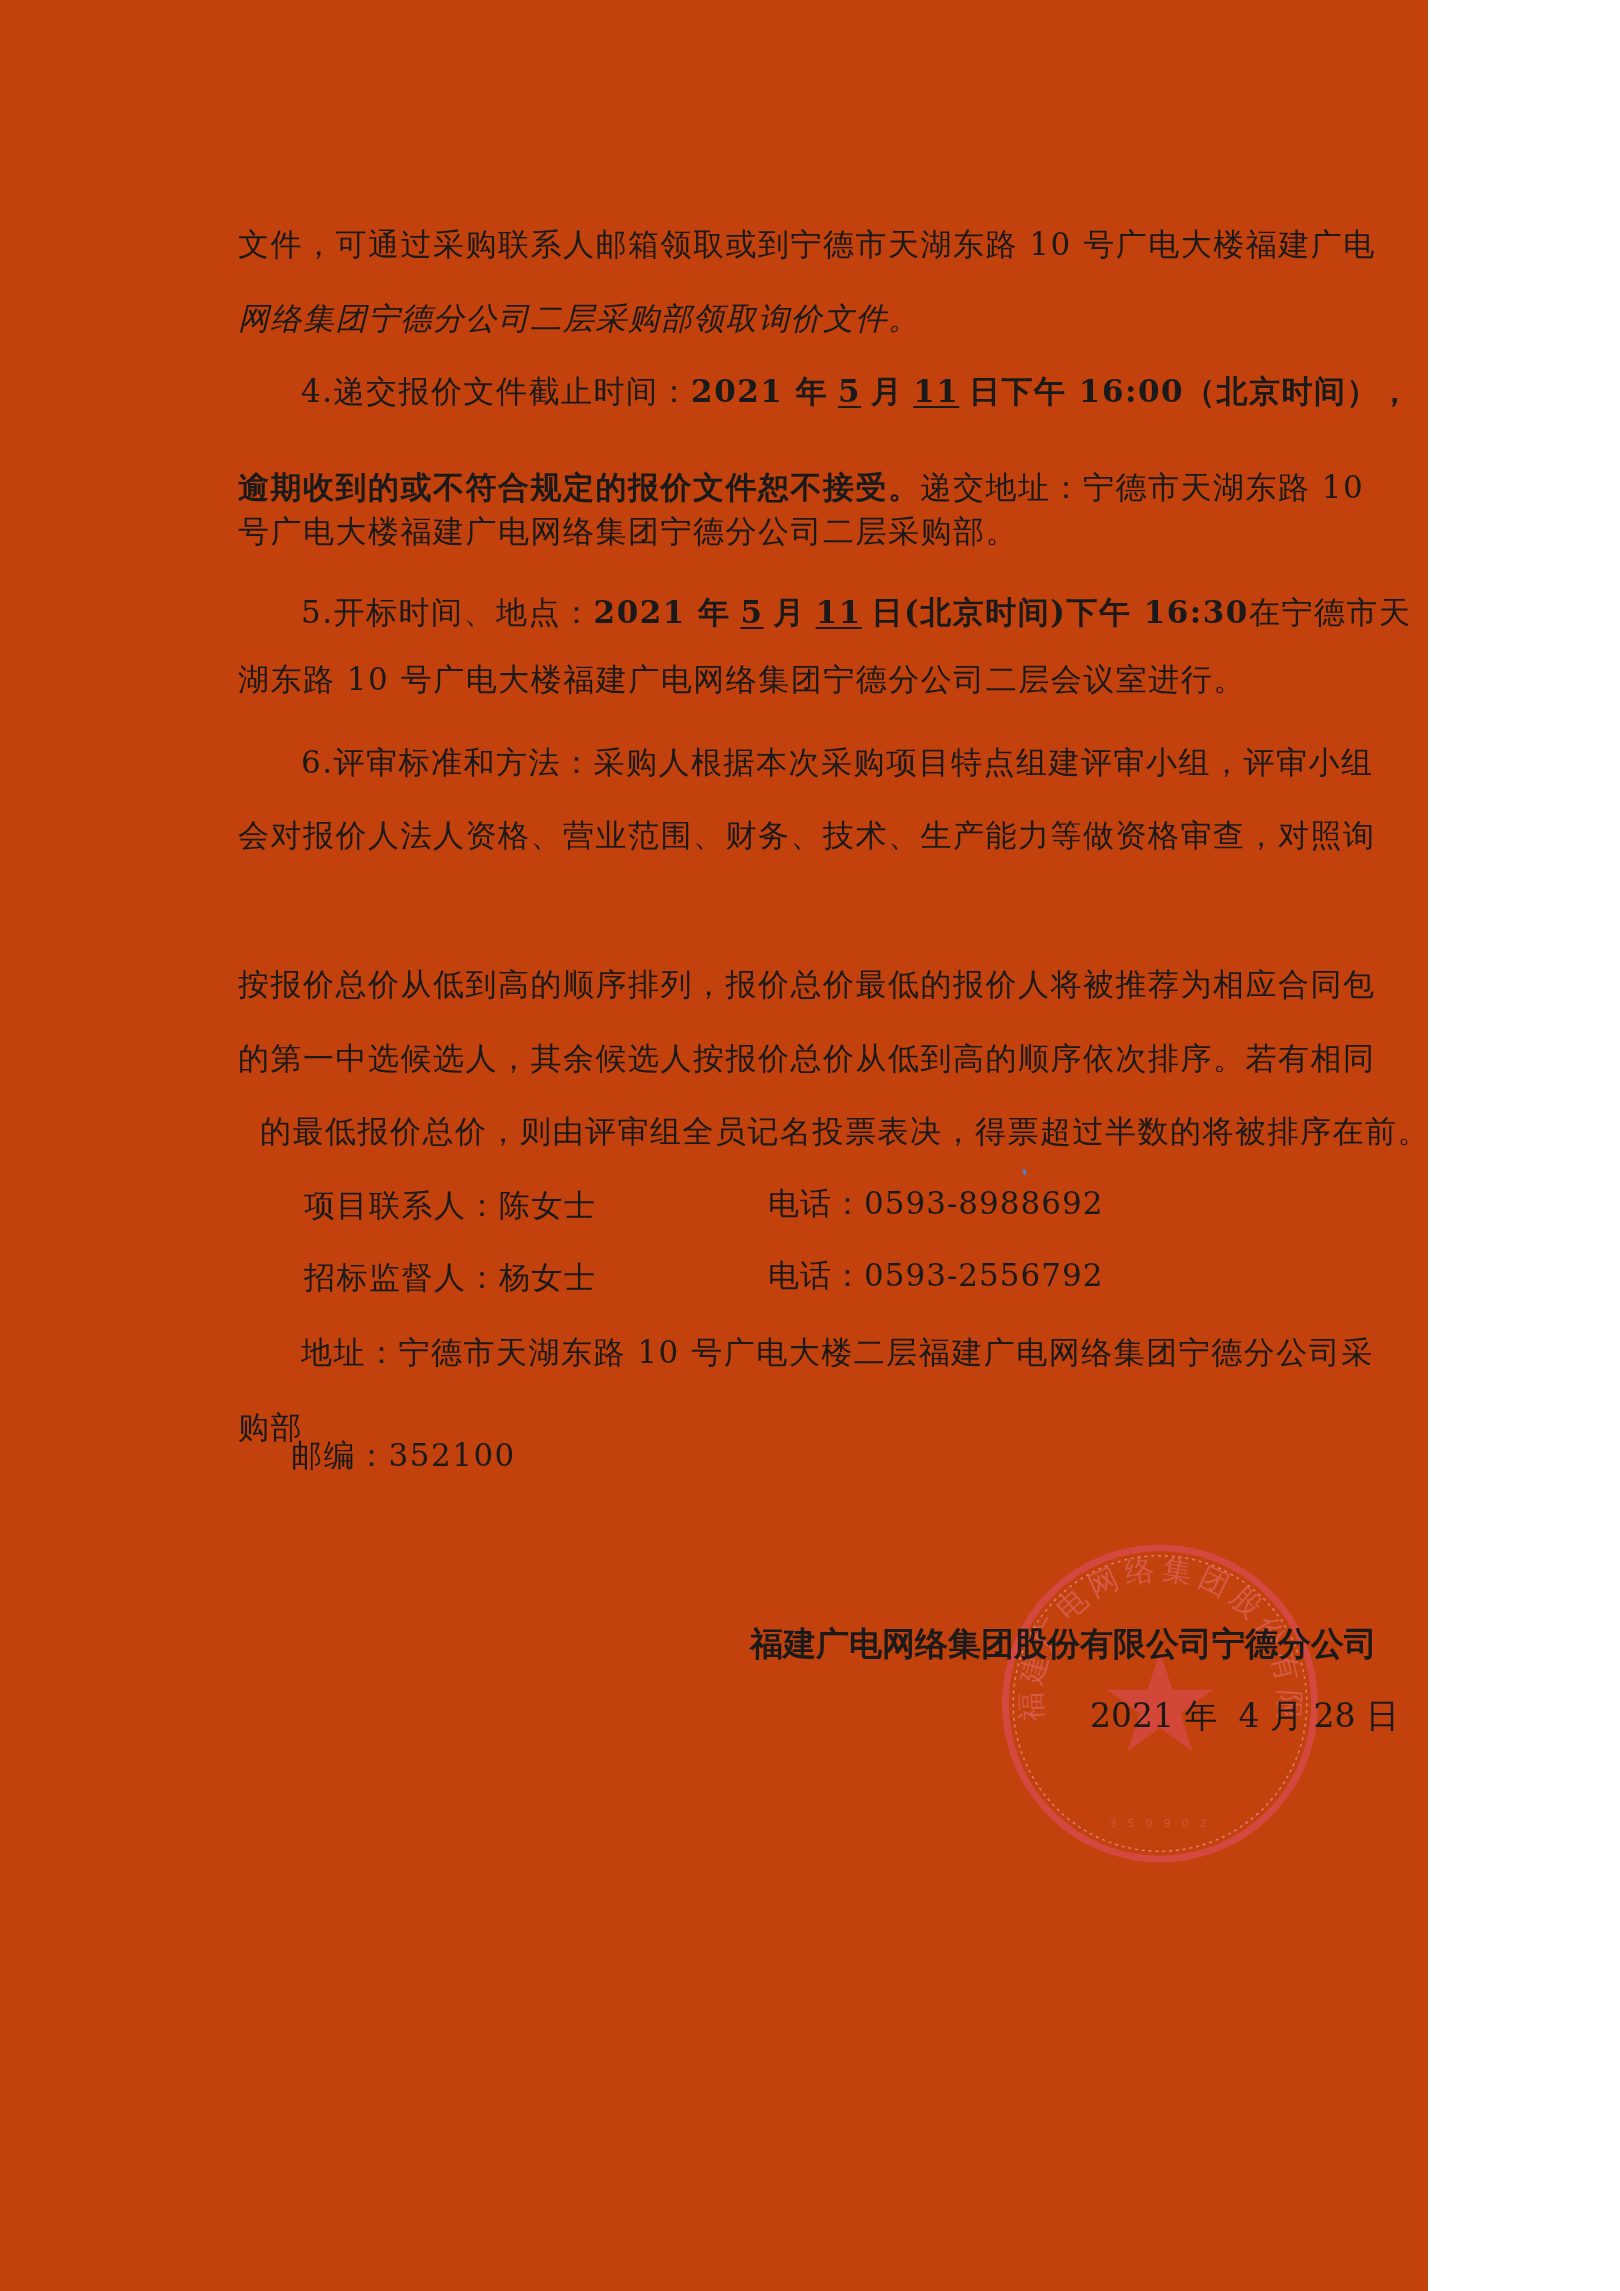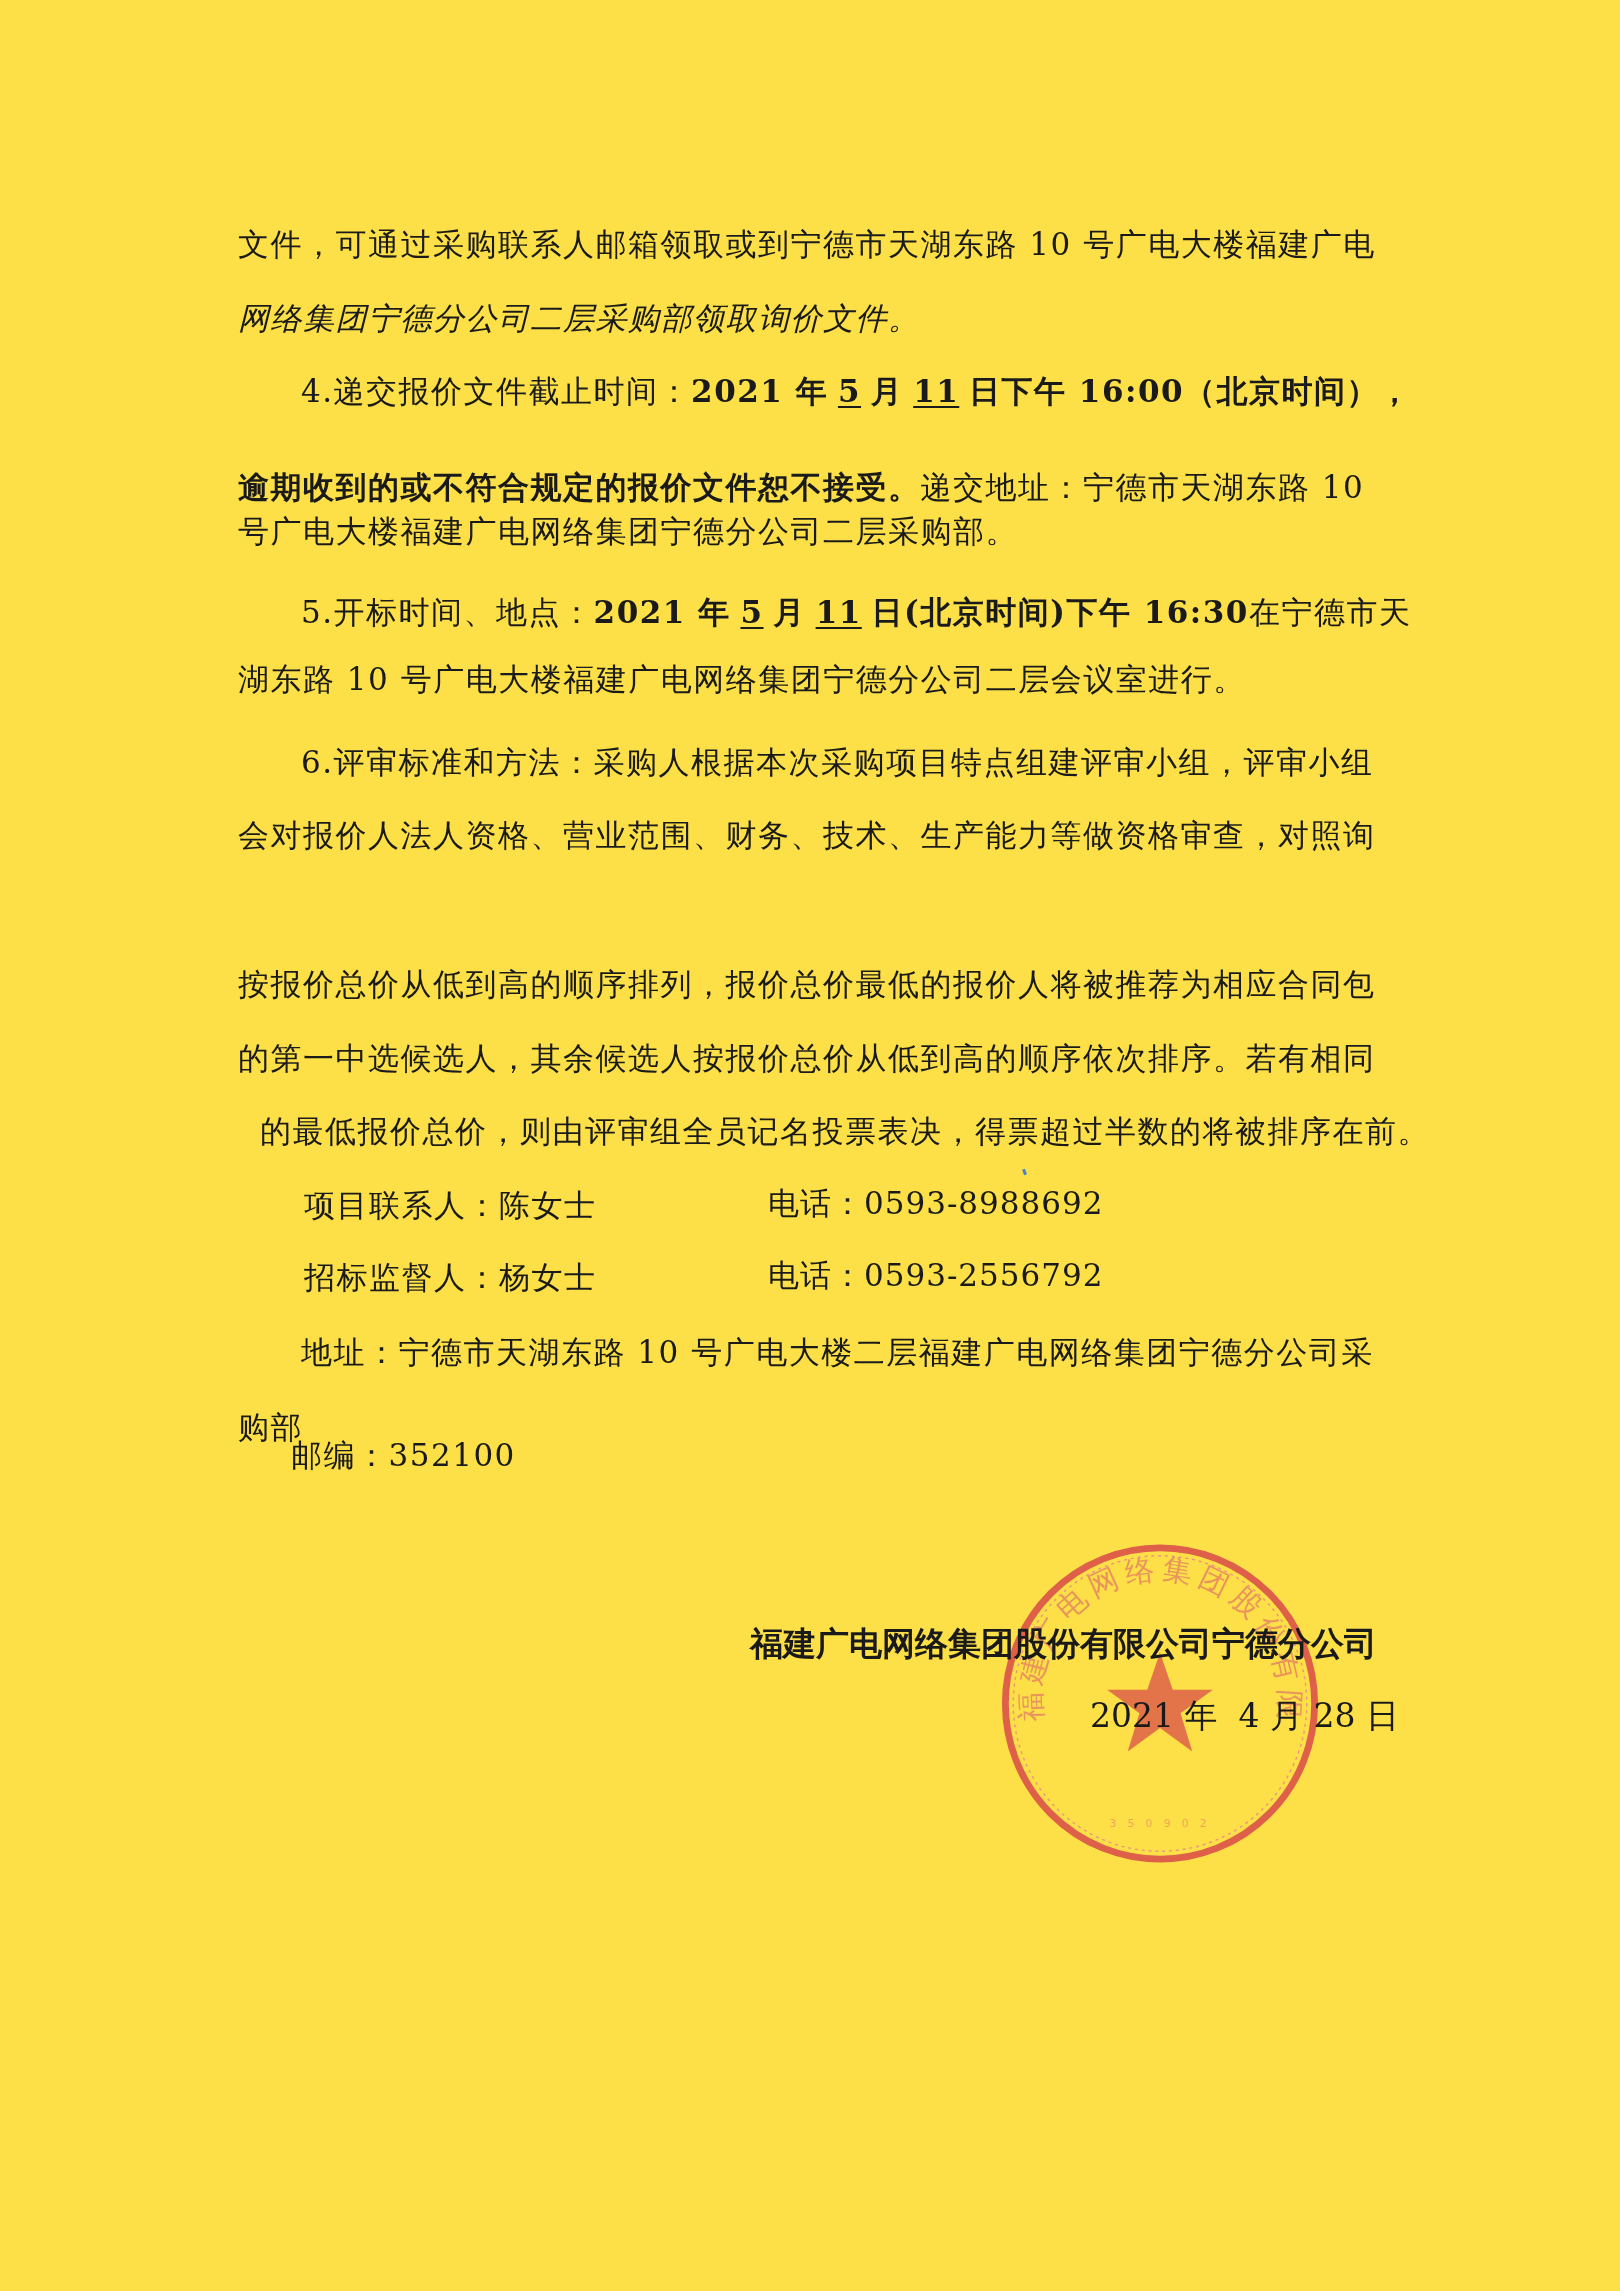--- a/index.html
+++ b/index.html
@@ -1,18 +1,18 @@
 <!DOCTYPE html>
 <html><head>
 <meta charset="utf-8">
 <style>
   html, body { margin: 0; padding: 0; background: #ffffff; }
   body { width: 1620px; height: 2292px; position: relative; overflow: hidden;
          font-family: "DejaVu Serif", "Liberation Serif", serif; color: #1a1a1a; }
-  .page { position: absolute; left: 0; top: 0; width: 1620px; height: 2292px; background: #fde047; }
+  .page { position: absolute; left: 0; top: 0; width: 1428px; height: 2292px; background: #c2410c; }
   .line { position: absolute; font-size: 31px; line-height: 39px; white-space: nowrap;
           letter-spacing: 1.5px; }
   .full { left: 238px; width: 1122px; text-align: justify; text-align-last: justify; }
   .ind  { left: 301px; }
   .ind-full { left: 301px; width: 1060px; text-align: justify; text-align-last: justify; }
   .b { font-weight: bold; }
   .u { text-decoration: underline; text-decoration-thickness: 2px; text-underline-offset: 3.9px; }
   .u-pad { display: inline-block; padding: 0 9.8px; }
   .phone { position: absolute; left: 768px; font-size: 31px; line-height: 39px; white-space: nowrap; letter-spacing: 1px; }
   .sign { position: absolute; font-size: 33px; line-height: 41px; white-space: nowrap; font-weight: bold; z-index: 2; }

